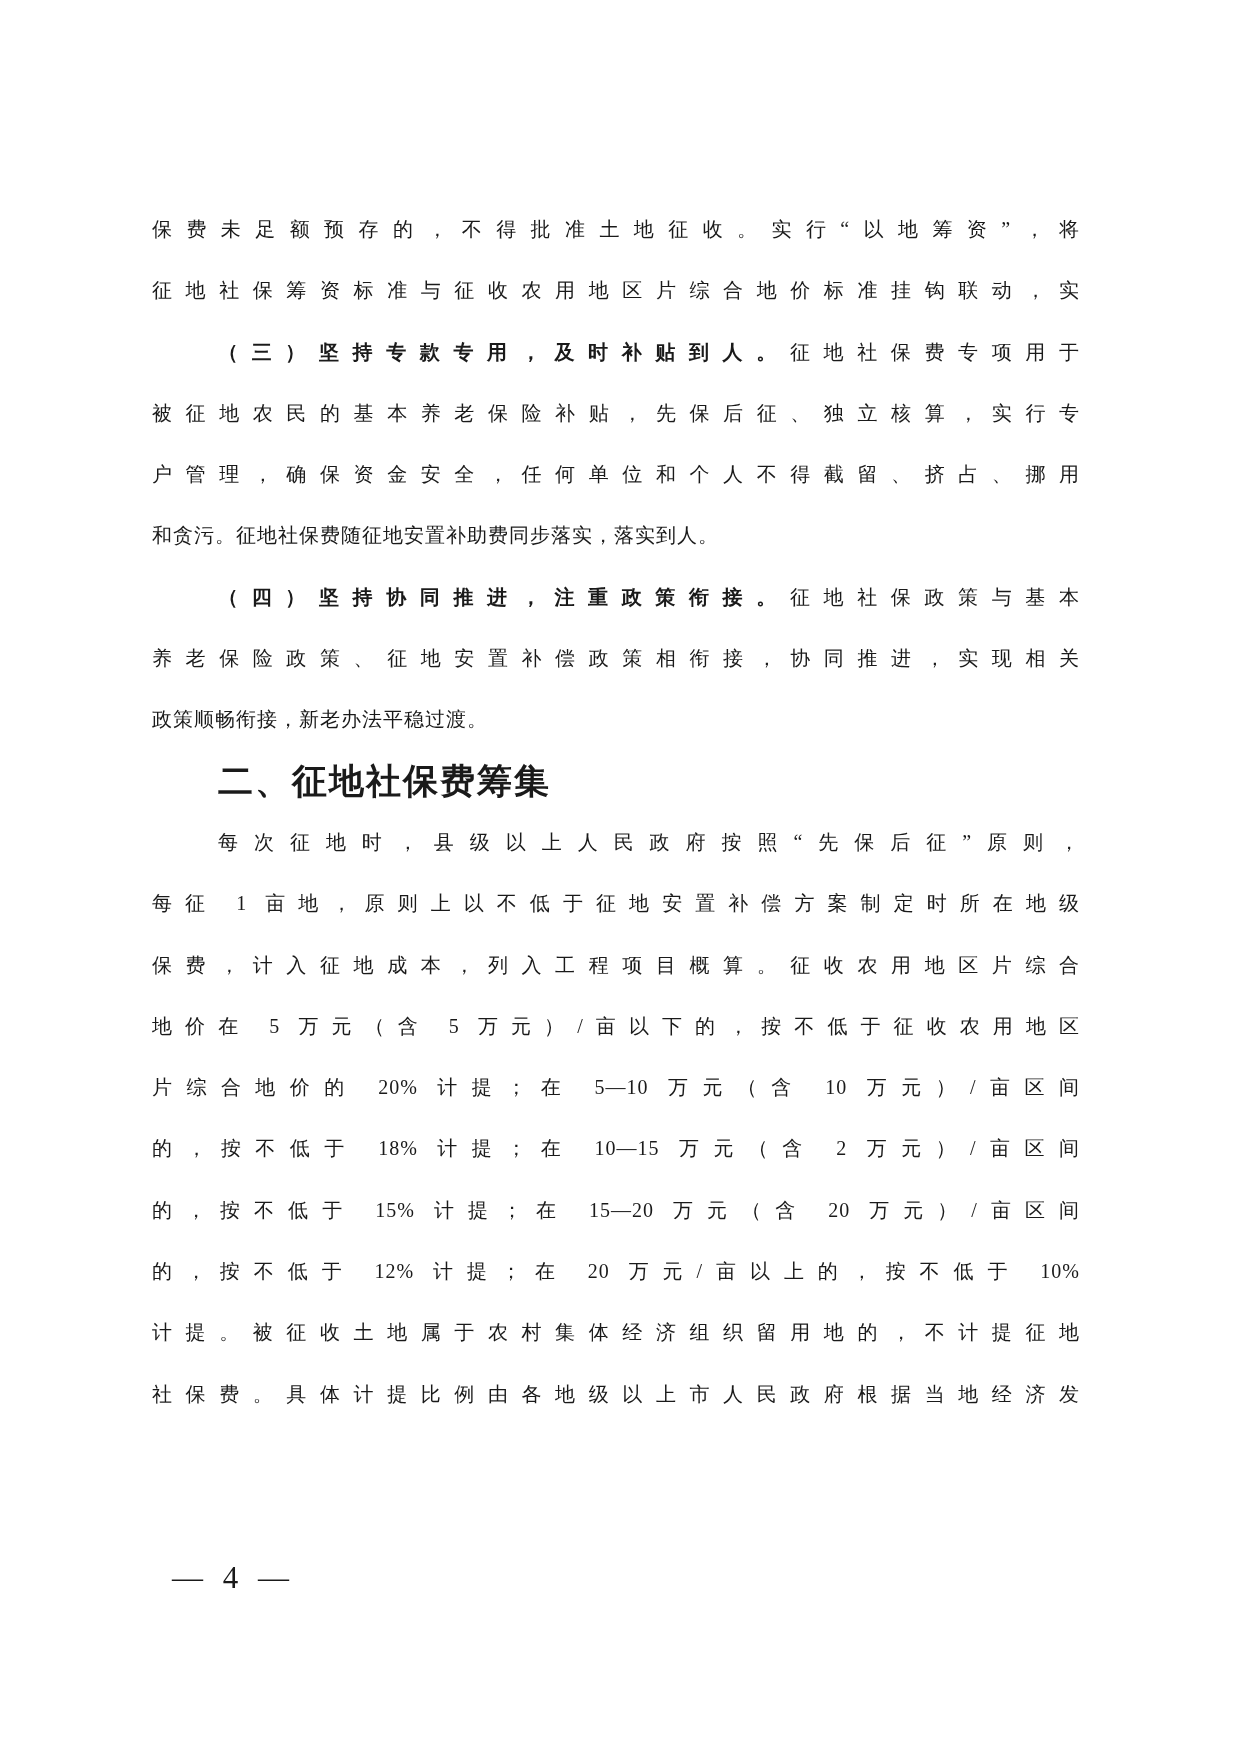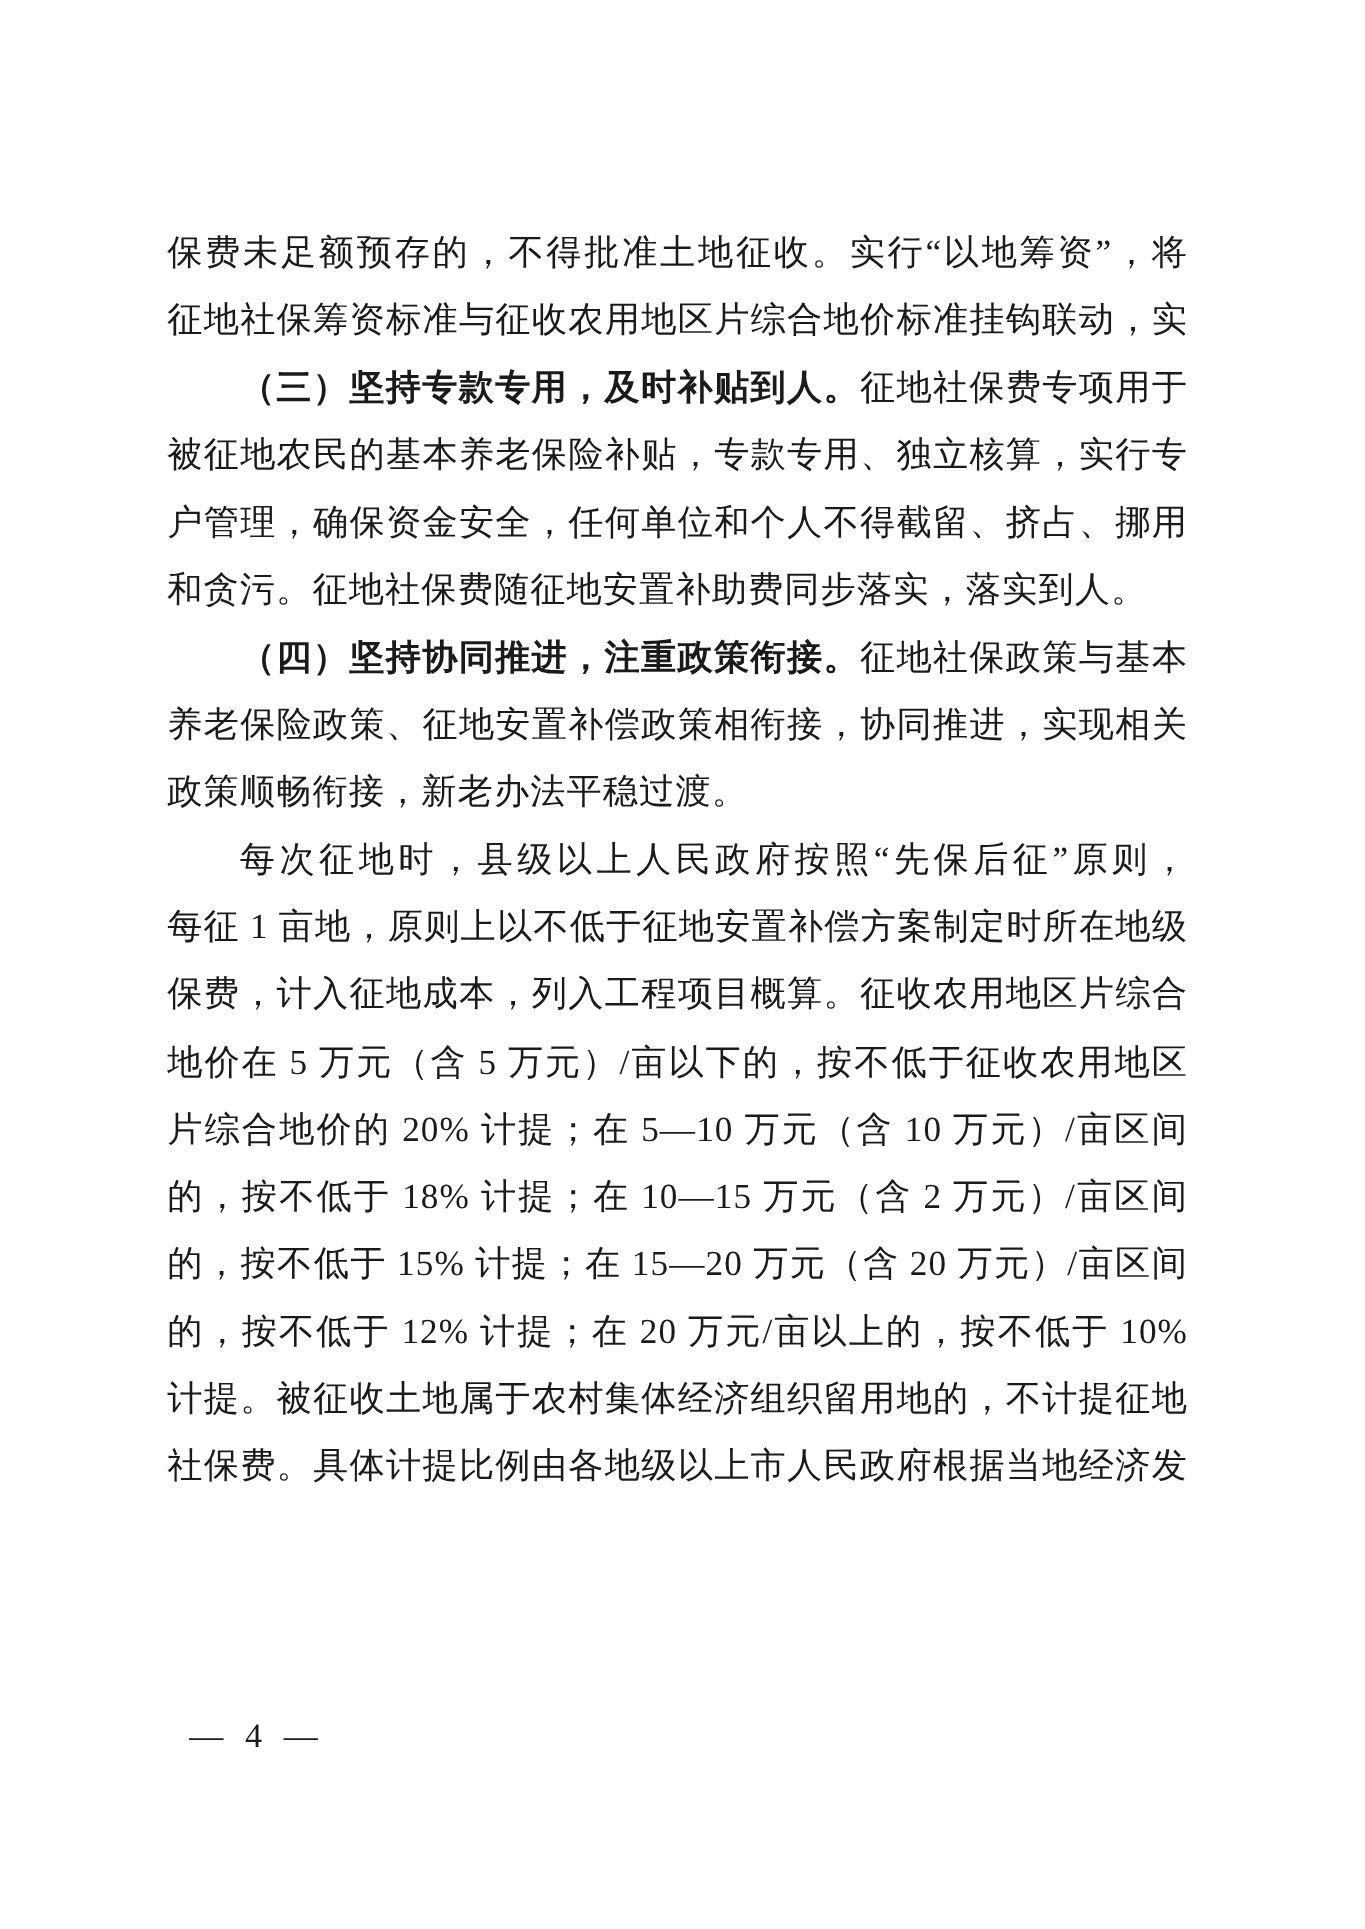--- a/index.html
+++ b/index.html
@@ -22,21 +22,21 @@
     height: 1754px;
     background: #ffffff;
   }
   .text-area {
     position: absolute;
     left: 152px;
     top: 199px;
     width: 928px;
   }
   .line {
-    font-size: 32px;
+    font-size: 20px;
     line-height: 61.3px;
     height: 61.3px;
     letter-spacing: 1px;
     white-space: normal;
     text-align: justify;
   }
   
   .line.j {
     text-align: justify;
     text-align-last: justify;
@@ -76,31 +76,32 @@
 <div class="page">
   <div class="text-area">
 
     <div class="line j">保费未足额预存的，不得批准土地征收。实行“以地筹资”，将</div>
     <div class="line j">征地社保筹资标准与征收农用地区片综合地价标准挂钩联动，实</div>
 
     <div class="line j indent">
       <span class="lead">（三）坚持专款专用，及时补贴到人。</span><span>征地社保费专项用于</span>
     </div>
 
-    <div class="line j">被征地农民的基本养老保险补贴，专款专用、独立核算，实行专</div>
+    <div class="line j">被征地农民的基本养老保险补贴，先保后征、独立核算，实行专</div>
     <div class="line j">户管理，确保资金安全，任何单位和个人不得截留、挤占、挪用</div>
     <div class="line short">和贪污。征地社保费随征地安置补助费同步落实，落实到人。</div>
 
     <div class="line j indent">
       <span class="lead">（四）坚持协同推进，注重政策衔接。</span><span>征地社保政策与基本</span>
     </div>
 
     <div class="line j">养老保险政策、征地安置补偿政策相衔接，协同推进，实现相关</div>
     <div class="line short">政策顺畅衔接，新老办法平稳过渡。</div>
 
+    <div class="line heading indent">二、征地社保费筹集</div>
 
     <div class="line j indent">每次征地时，县级以上人民政府按照“先保后征”原则，</div>
     <div class="line j">每征 1 亩地，原则上以不低于征地安置补偿方案制定时所在地级</div>
     <div class="line j">保费，计入征地成本，列入工程项目概算。征收农用地区片综合</div>
     <div class="line j">地价在 5 万元（含 5 万元）/亩以下的，按不低于征收农用地区</div>
     <div class="line j">片综合地价的 20% 计提；在 5—10 万元（含 10 万元）/亩区间</div>
     <div class="line j">的，按不低于 18% 计提；在 10—15 万元（含 2 万元）/亩区间</div>
     <div class="line j">的，按不低于 15% 计提；在 15—20 万元（含 20 万元）/亩区间</div>
     <div class="line j">的，按不低于 12% 计提；在 20 万元/亩以上的，按不低于 10%</div>
     <div class="line j">计提。被征收土地属于农村集体经济组织留用地的，不计提征地</div>

